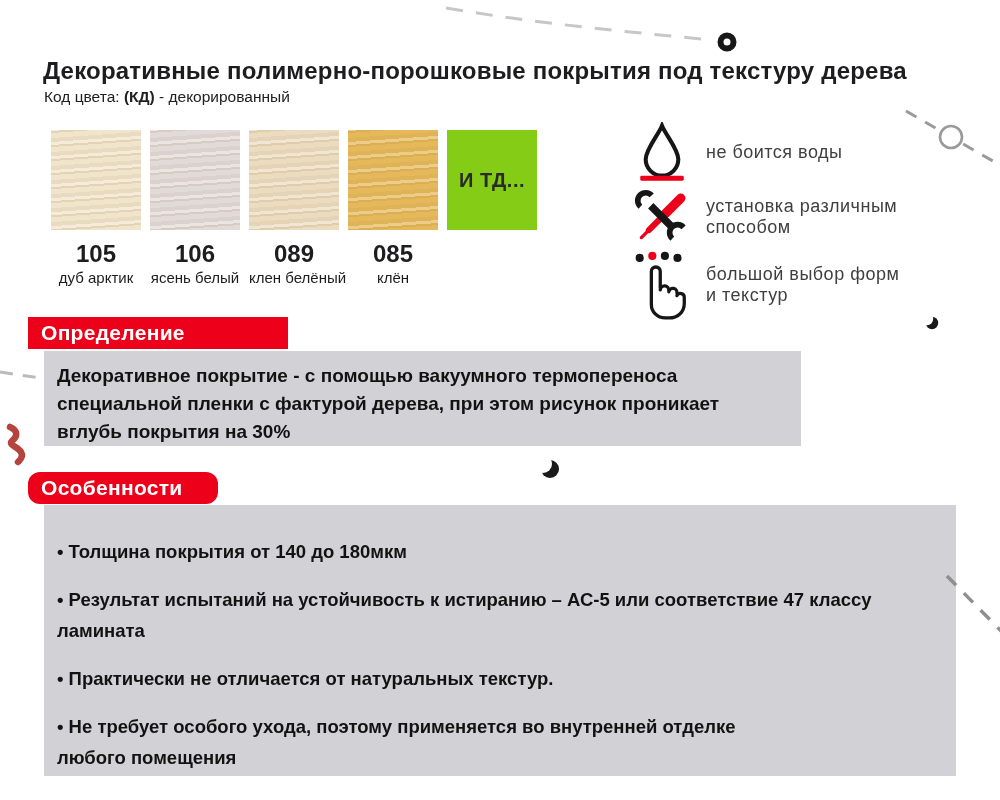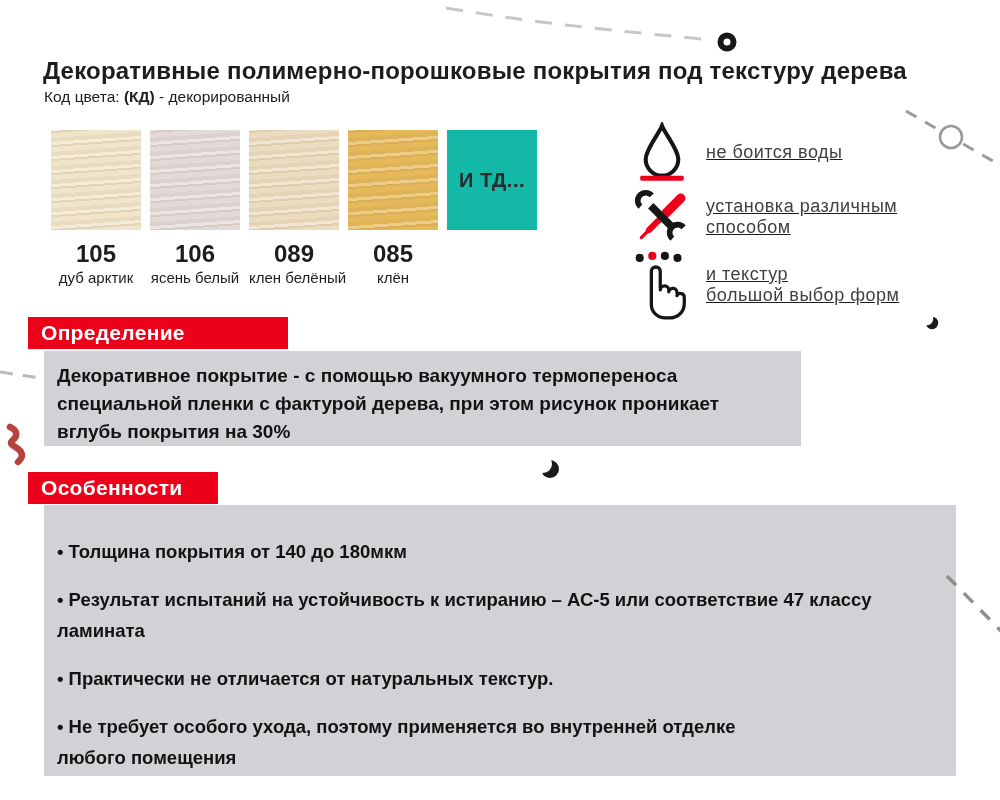--- a/index.html
+++ b/index.html
@@ -8,41 +8,41 @@
     background:#ffffff;font-family:"Liberation Sans",sans-serif;color:#1d1d1f;
   }
   
   .title{position:absolute;left:43px;top:57px;font-size:24px;font-weight:bold;
          letter-spacing:.2px;color:#1d1d1f;white-space:nowrap;}
   .subtitle{position:absolute;left:44px;top:88px;font-size:15.5px;color:#202020;}
   .subtitle .b{font-weight:bold;}
   
   .swatches{position:absolute;left:51px;top:130px;display:flex;gap:9px;}
   .swatch{width:90px;}
-  .tile{width:90px;height:100px;position:relative;overflow:hidden;background:#14b8a6;}
+  .tile{width:90px;height:100px;position:relative;overflow:hidden;background:#84cc16;}
   .tile.wood::after{content:"";position:absolute;inset:0;
     background:repeating-linear-gradient(-4deg,
       rgba(255,255,255,0) 0 5px, rgba(150,110,60,.14) 5px 7px,
       rgba(255,255,255,.28) 7px 10px, rgba(140,100,55,.07) 10px 14px);}
   .tile.etc{display:flex;align-items:center;justify-content:center;
     font-weight:bold;font-size:20px;color:#2a2a2a;letter-spacing:.5px;}
   .code{text-align:center;font-weight:bold;font-size:24px;margin-top:10px;}
   .sname{text-align:center;font-size:15px;margin-top:1px;white-space:nowrap;}
   
   .ifeatures{position:absolute;left:630px;top:122px;width:340px;
-    display:flex;flex-direction:column;gap:2px;text-decoration:underline;}
+    display:flex;flex-direction:column;gap:2px;}
   .ifeature{display:flex;align-items:center;gap:12px;}
   .ficon{flex:0 0 64px;height:62px;display:flex;align-items:center;justify-content:center;}
   .ifeature:nth-child(3) .ficon{height:70px;}
   .flabel{font-size:18px;color:#3f3f3f;line-height:1.18;letter-spacing:.5px;}
   
   .banner{position:absolute;left:28px;height:32px;color:#fff;font-weight:bold;
     font-size:21px;padding:4px 0 0 13px;box-sizing:border-box;letter-spacing:.3px;}
   #banner-def{top:317px;width:260px;}
-  #banner-feat{top:472px;width:190px;}
+  #banner-feat{top:472px;width:190px;border-radius:12px;}
   .panel{position:absolute;left:44px;box-sizing:border-box;color:#121212;}
   #panel-def{top:351px;width:757px;height:95px;padding:11px 0 0 13px;
     font-weight:bold;font-size:19px;line-height:28px;}
   #panel-feat{top:505px;width:912px;height:271px;padding:31px 30px 0 13px;
     font-weight:bold;font-size:18.5px;}
   .bullet{line-height:31px;margin:0 0 17px 0;}
   
   #decor{position:absolute;left:0;top:0;pointer-events:none;z-index:5;}
 </style>
 </head>
@@ -119,22 +119,22 @@
           <circle cx="35" cy="6" r="4.2" fill="#161616"></circle>
           <circle cx="48" cy="8" r="4.2" fill="#161616"></circle>
           <path d="M21 48 L21 22 a4.6 4.6 0 0 1 9.2 0 L30.2 39
                    M30.2 41 a4.4 4.4 0 0 1 8.8 .5
                    M39 43 a4.2 4.2 0 0 1 8.4 1.5
                    M47.4 47 a4 4 0 0 1 7.6 2 L55 55 c0 9 -7 15 -15.5 15 h-4
                    c-8.5 0 -14.5 -6.5 -14.5 -14 v-8" fill="none" stroke="#161616" stroke-width="3.4" stroke-linecap="round" stroke-linejoin="round"></path>
         </svg>
       </div>
       <div class="flabel">
+        <div>большой выбор форм</div>
         <div>и текстур</div>
-        <div>большой выбор форм</div>
       </div>
     </div>
   </div>
 
   <div class="banner" id="banner-def" style="background-color: rgb(237, 0, 25);">Определение</div>
   <div class="panel" id="panel-def" style="background-color: rgb(210, 210, 214);">
     <div>Декоративное покрытие - с помощью вакуумного термопереноса</div>
     <div>специальной пленки с фактурой дерева, при этом рисунок проникает</div>
     <div>вглубь покрытия на 30%</div>
   </div>

